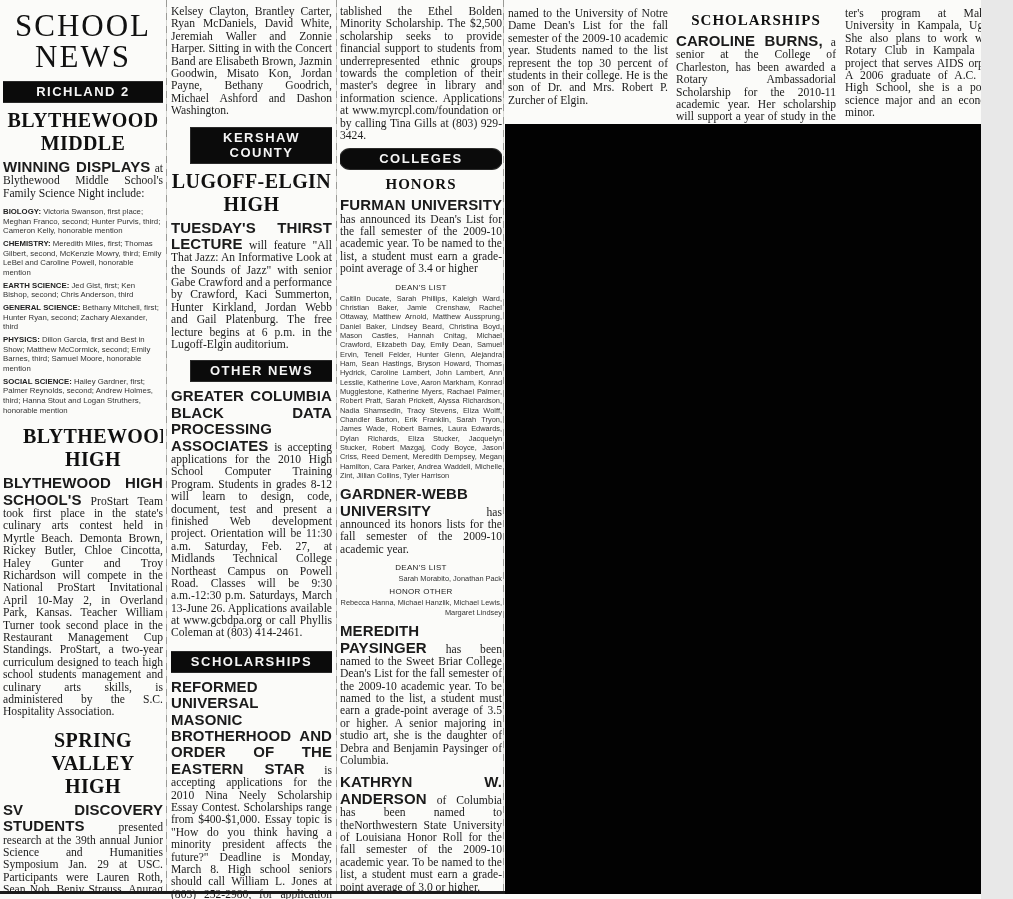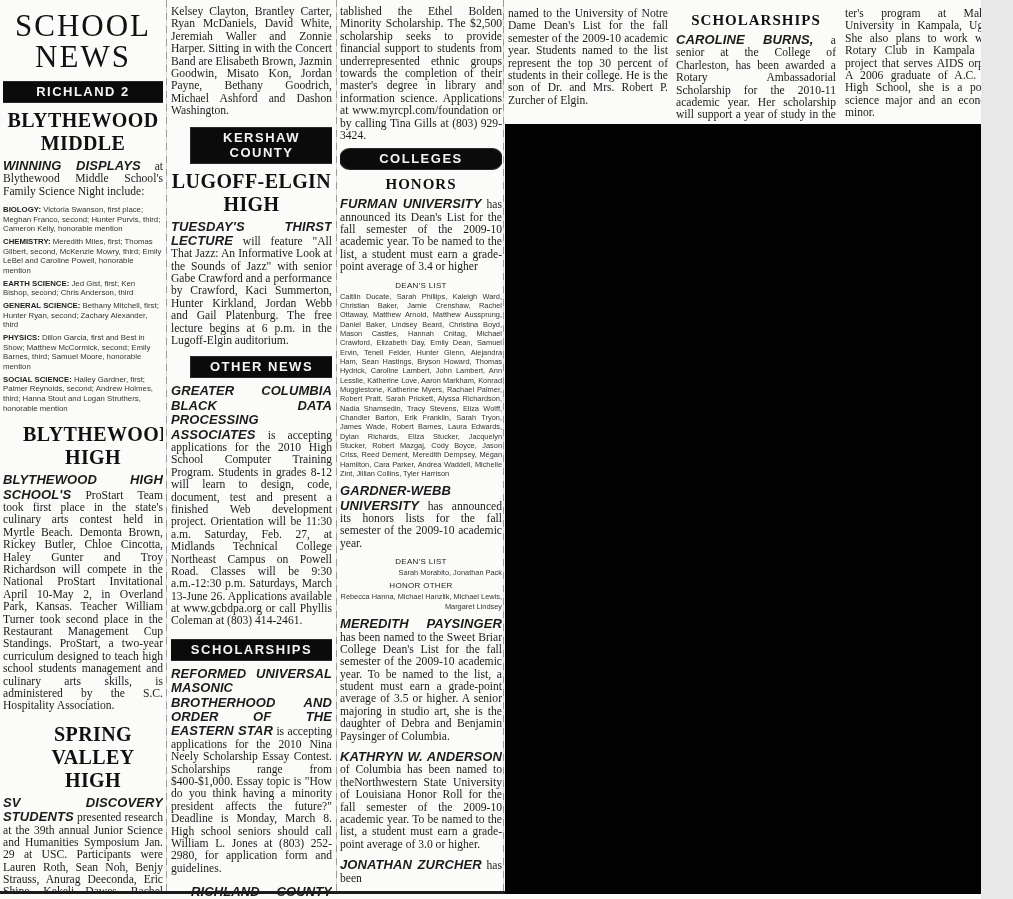--- a/index.html
+++ b/index.html
@@ -14,21 +14,21 @@
   .col6{left:845px;width:163px;}
   .masthead{font-family:"Liberation Serif",serif;font-size:31px;line-height:1.0;text-align:center;
             letter-spacing:2px;padding-top:10px;margin-bottom:10px;color:#111;}
   .banner{background:#0b0b0b;color:#f5f5f5;font-family:"Liberation Sans",sans-serif;font-weight:bold;
           font-size:13px;letter-spacing:1.5px;text-align:center;padding:2px 0 3px;margin:8px 0 7px;
           box-shadow:0 0 0 1px #2a2a2a;}
   .heading{font-family:"Liberation Serif",serif;font-weight:bold;font-size:20px;text-align:center;
            letter-spacing:.4px;margin:6px 0 4px;color:#101010;}
   .heading.small{font-size:15px;letter-spacing:1px;}
   .para{font-size:11.6px;line-height:1.07;text-align:justify;margin:0 0 7px;}
-  .para .lead{font-family:"Liberation Sans",sans-serif;font-weight:bold;font-size:13px;letter-spacing:.1px;font-style:italic;}
+  .para .lead{font-family:"Liberation Sans",sans-serif;font-weight:bold;font-size:15px;letter-spacing:.1px;}
   .agate{font-family:"Liberation Sans",sans-serif;font-size:7.8px;line-height:1.24;color:#333;
          text-align:left;margin:0 0 3px;}
   .agate .cat{font-weight:bold;color:#222;}
   .agate-head{font-family:"Liberation Sans",sans-serif;font-weight:normal;font-size:8px;text-align:center;
               letter-spacing:.3px;margin:4px 0 2px;color:#222;}
   .names{font-family:"Liberation Sans",sans-serif;font-size:7.4px;line-height:1.26;color:#333;
          text-align:justify;margin:0 0 6px;}
   .vrule{position:absolute;top:0;width:1px;height:893px;
          background:repeating-linear-gradient(180deg,#9a9a96 0 7px,#d8d8d4 7px 13px);}
   .hrule{position:absolute;left:0;top:891px;width:505px;height:3px;background:#1c1c1c;}

